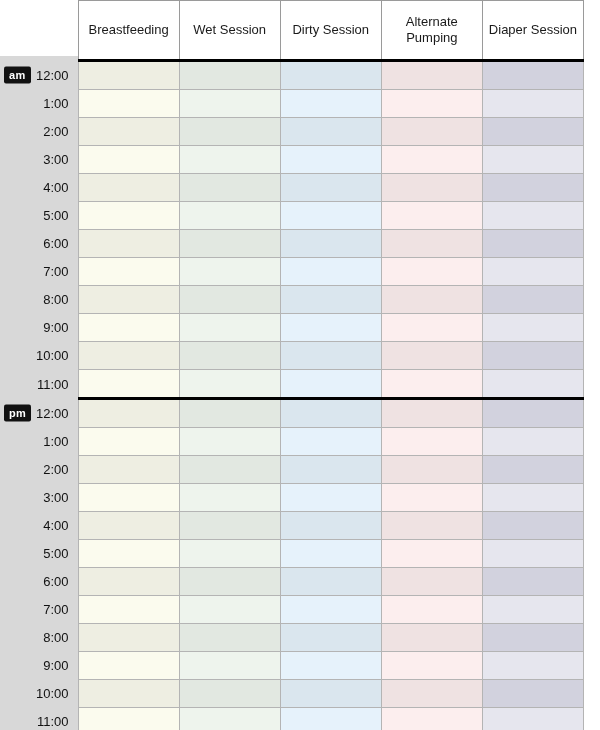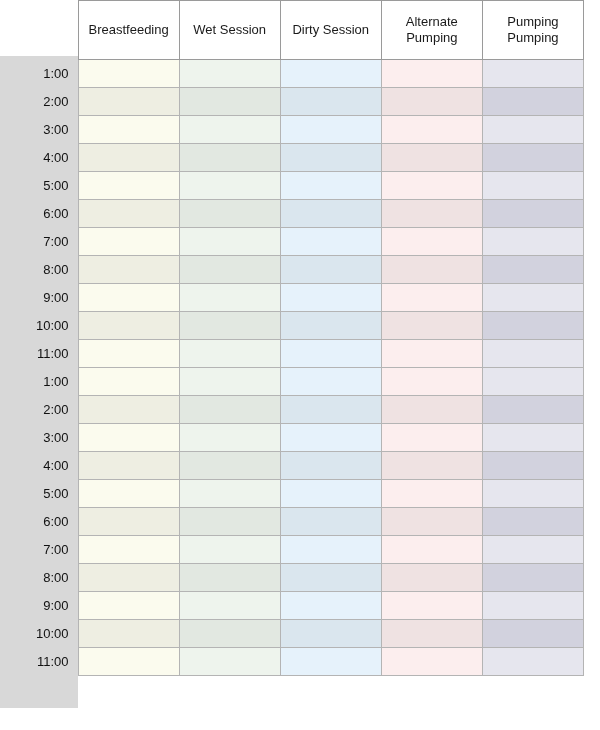--- a/index.html
+++ b/index.html
@@ -125,24 +125,32 @@
         <col class="c-col">
         <col class="c-col">
     </colgroup>
     <thead>
       <tr>
         <th class="hour-head"></th>
         <th>Breastfeeding</th>
         <th>Wet Session</th>
         <th>Dirty Session</th>
         <th>Alternate Pumping</th>
-        <th>Pumping Pumping</th>
+        <th>Diaper Session</th>
       </tr>
     </thead>
     <tbody id="log-body">
+        <tr class="period-start">
+          <td class="hour"><span class="ampm">am</span><span>12:00</span></td>
+          <td class="tint-0 alt"></td>
+          <td class="tint-1 alt"></td>
+          <td class="tint-2 alt"></td>
+          <td class="tint-3 alt"></td>
+          <td class="tint-4 alt"></td>
+        </tr>
         <tr>
           <td class="hour"><span>1:00</span></td>
           <td class="tint-0"></td>
           <td class="tint-1"></td>
           <td class="tint-2"></td>
           <td class="tint-3"></td>
           <td class="tint-4"></td>
         </tr>
         <tr>
           <td class="hour"><span>2:00</span></td>
@@ -216,20 +224,28 @@
           <td class="tint-3 alt"></td>
           <td class="tint-4 alt"></td>
         </tr>
         <tr>
           <td class="hour"><span>11:00</span></td>
           <td class="tint-0"></td>
           <td class="tint-1"></td>
           <td class="tint-2"></td>
           <td class="tint-3"></td>
           <td class="tint-4"></td>
+        </tr>
+        <tr class="period-start">
+          <td class="hour"><span class="ampm">pm</span><span>12:00</span></td>
+          <td class="tint-0 alt"></td>
+          <td class="tint-1 alt"></td>
+          <td class="tint-2 alt"></td>
+          <td class="tint-3 alt"></td>
+          <td class="tint-4 alt"></td>
         </tr>
         <tr>
           <td class="hour"><span>1:00</span></td>
           <td class="tint-0"></td>
           <td class="tint-1"></td>
           <td class="tint-2"></td>
           <td class="tint-3"></td>
           <td class="tint-4"></td>
         </tr>
         <tr>

